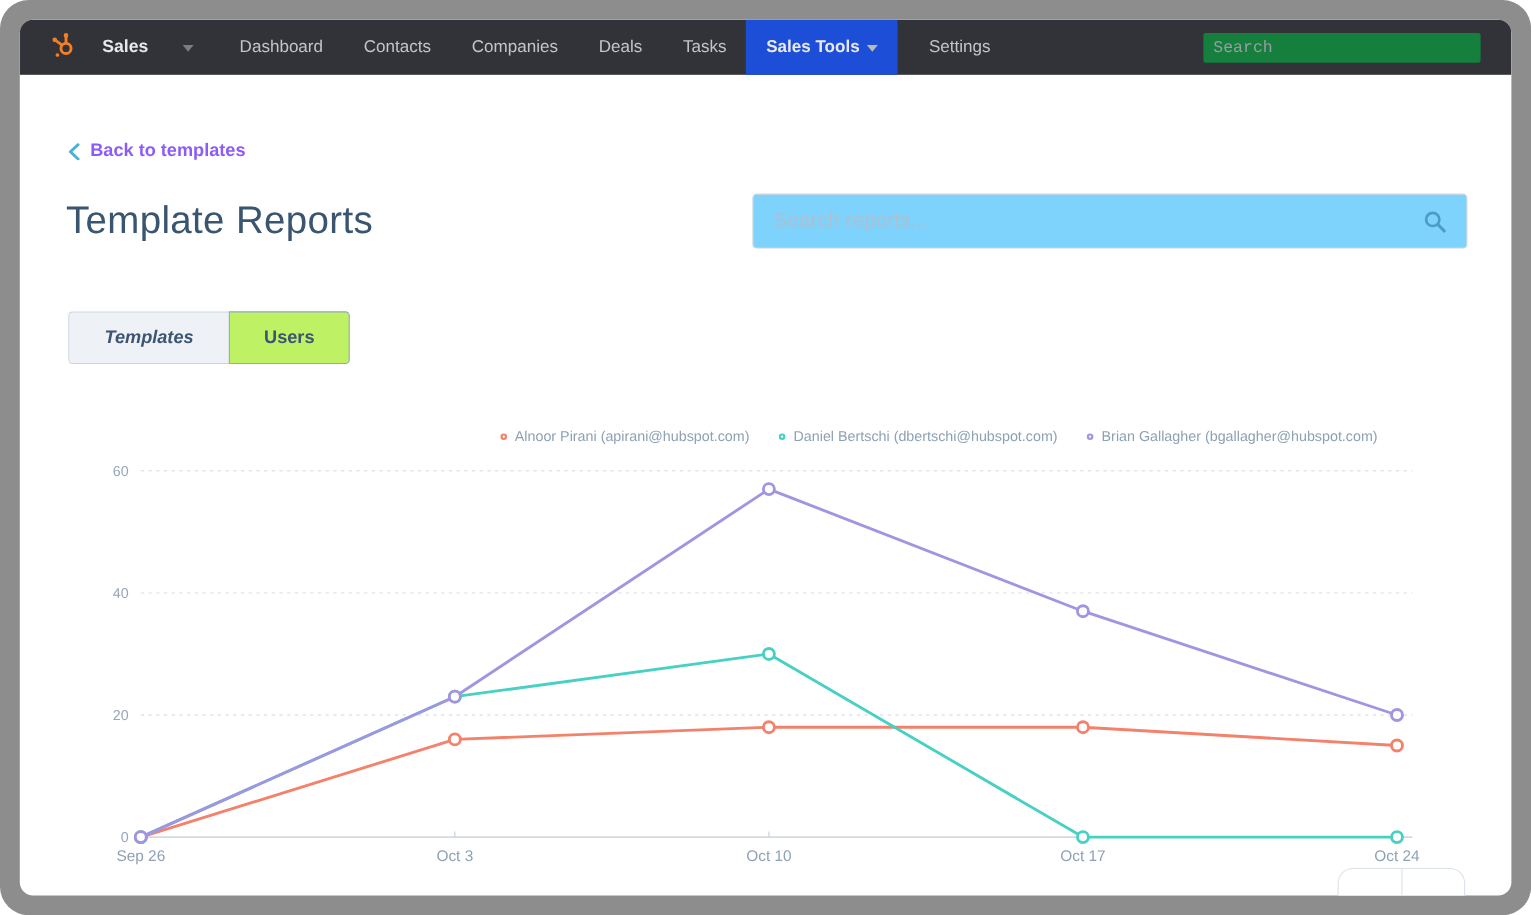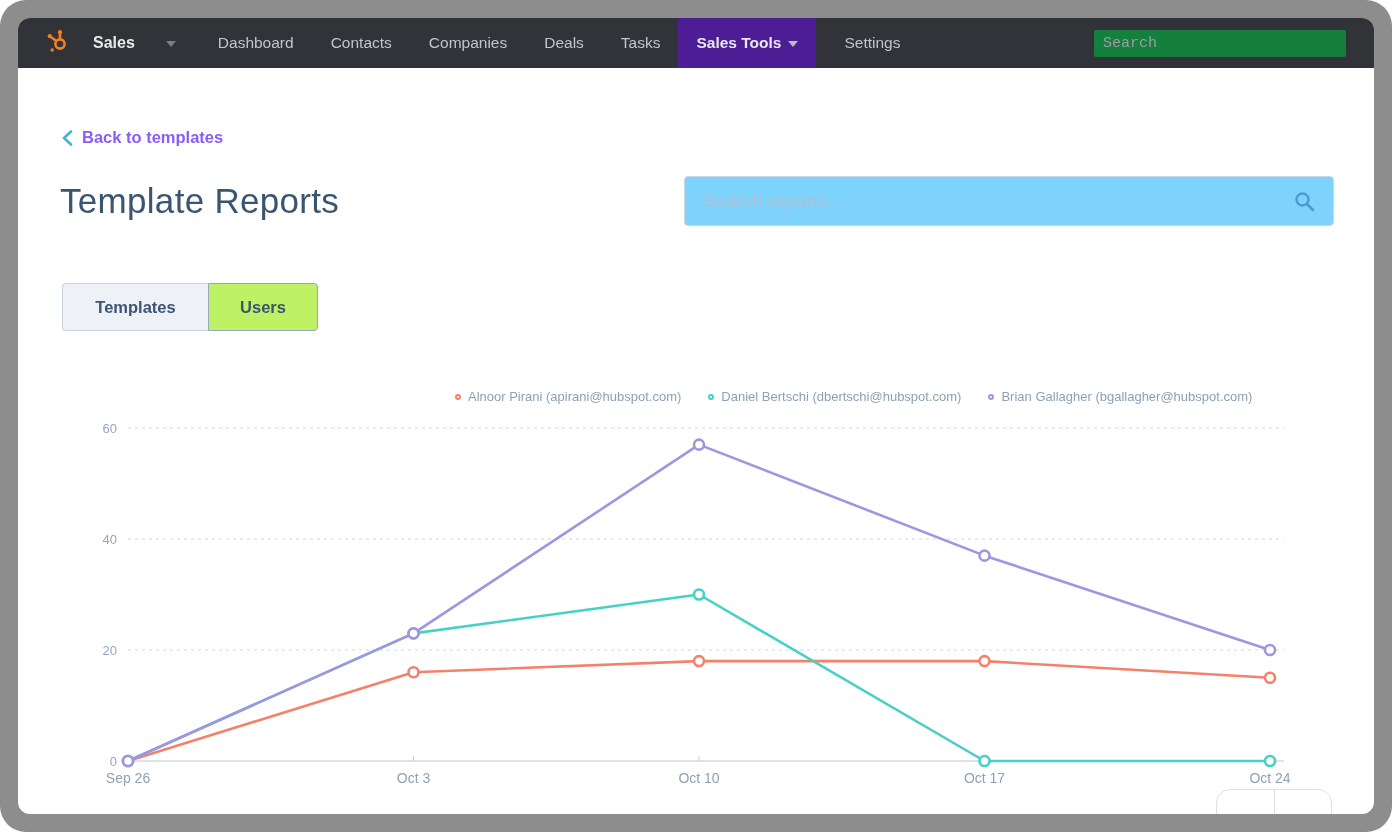--- a/index.html
+++ b/index.html
@@ -7,37 +7,37 @@
   .frame { position:absolute; inset:0; background:#8d8d8d; border-radius:26px; }
   .window { position:absolute; left:18px; top:18px; width:1356px; height:796px; background:#ffffff; border-radius:12px; overflow:hidden; }
 
   
   .nav { position:relative; height:50px; background:#313338; display:flex; align-items:center; padding-left:28px; }
   .brand { display:flex; align-items:center; gap:24px; cursor:pointer; }
   .brand-label { color:#e8e9ea; font-size:16px; font-weight:bold; }
   .nav-caret { display:inline-block; border-left:5px solid transparent; border-right:5px solid transparent; border-top:6px solid; color:#7b7d82; margin-left:7px; margin-top:2px; }
   .nav-item { color:#c3c5c8; font-size:15.5px; cursor:pointer; }
   .nav-item.m1{margin-left:42px;} .nav-item.m2{margin-left:37px;}
-  .salestools { margin-left:18px; height:50px; display:flex; align-items:center; background:#4c1d95; padding:0 18px; color:#e8e9ea; font-size:15.5px; font-weight:bold; cursor:pointer; }
+  .salestools { margin-left:18px; height:50px; display:flex; align-items:center; background:#1d4ed8; padding:0 18px; color:#e8e9ea; font-size:15.5px; font-weight:bold; cursor:pointer; }
   .settings { margin-left:28px; }
   .nav-search { margin-left:auto; margin-right:28px; width:252px; height:27px; background:#15803d; border:none; border-radius:2px; color:#cfd1d4; font-size:15px; padding:0 9px; font-family:Liberation Mono, monospace; }
   .nav-search::placeholder { color:#9a9ca1; }
 
   
   .back-link { position:absolute; left:44px; top:110px; display:flex; align-items:center; gap:9px; color:#8b5cf6; font-size:16.5px; font-weight:bold; cursor:pointer; }
   .page-title { position:absolute; left:42px; top:163px; font-size:35px; color:#3a5570; font-weight:400; letter-spacing:0.3px; }
   .report-search { position:absolute; left:666px; top:158px; width:650px; height:50px; border:1px solid #cbd6e1; border-radius:4px; background:#7dd3fc; }
   .report-search input { position:absolute; inset:0; border:none; background:transparent; outline:none; padding:0 44px 0 18px; font-size:19px; color:#33475b; font-family:"Liberation Sans",sans-serif; }
   .report-search input::placeholder { color:#aebfd2; }
   .report-search .mag { position:absolute; right:18px; top:14px; }
 
   
   .tab-group { position:absolute; left:44px; top:265px; display:flex; height:48px; border-radius:4px; }
   .tab { display:flex; align-items:center; justify-content:center; font-size:16.5px; font-weight:bold; color:#3d5472; cursor:pointer; border:1px solid #c9d4e0; }
-  .tab-templates { width:146px; background:#eef2f7; border-radius:4px 0 0 4px; border-right:none; }
+  .tab-templates { width:146px; background:#eef2f7; border-radius:4px 0 0 4px; border-right:none;font-style:italic; }
   .tab-users { width:110px; background:#bef264; border:1px solid #93a8bd; border-radius:0 4px 4px 0; }
 
   .controls { position:absolute; left:759px; top:276px; display:flex; align-items:center; }
   .checkbox { width:24px; height:24px; border:1px solid #b7c8d7; border-radius:3px; background:#fff; cursor:pointer; }
   .checkbox-label { margin-left:14px; font-size:20px; color:#3d5472; }
   .dropdown { display:flex; align-items:center; color:#4f9bc8; font-size:17.5px; font-weight:bold; cursor:pointer; }
   .dropdown .dd-caret { display:inline-block; border-left:5px solid transparent; border-right:5px solid transparent; border-top:6px solid; margin-left:9px; margin-top:3px; }
   .dd0{margin-left:13px;} .dd1{margin-left:22px;} .dd2{margin-left:22px;}
 
   

